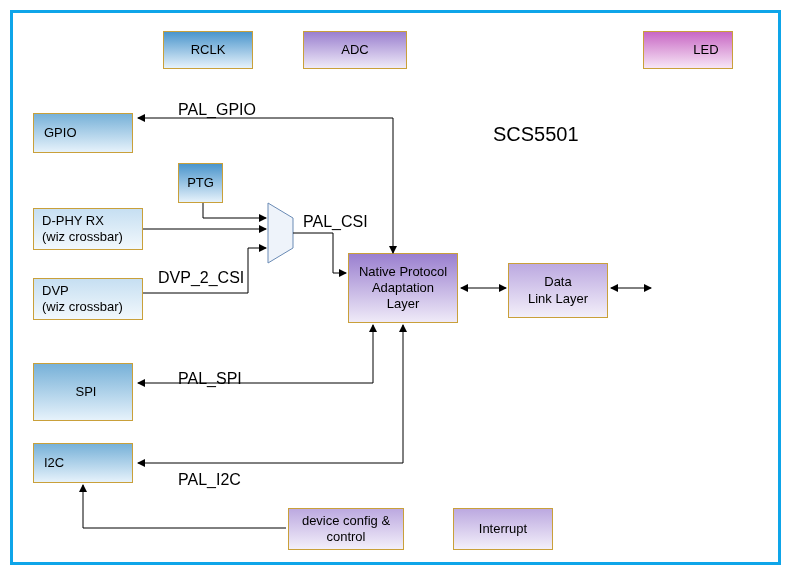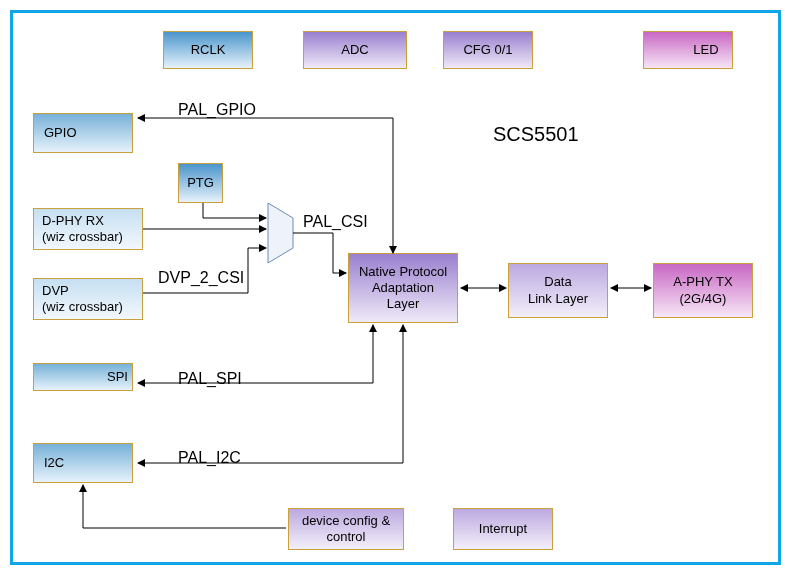--- a/index.html
+++ b/index.html
@@ -41,65 +41,60 @@
 <body>
 
 <div class="canvas">
 
   <div class="box blue" style="left:150px; top:18px; width:90px; height:38px;">
       <span>RCLK</span>
     </div>
   <div class="box purple" style="left:290px; top:18px; width:104px; height:38px;">
       <span>ADC</span>
     </div>
-  <div class="box purple" style="left:430px; top:18px; width:90px; height:38px;">
-      <span>CFG 0/1</span>
-    </div>
   <div class="box pink" style="left:630px; top:18px; width:90px; height:38px;padding-left:40px;">
       <span>LED</span>
     </div>
 
   <div class="title" style="left:480px; top:110px;">SCS5501</div>
 
   <div class="box blueflat" style="left:20px; top:100px; width:100px; height:40px; justify-content:flex-start; padding-left:10px;">
       <span>GPIO</span>
     </div>
   <div class="box blue" style="left:165px; top:150px; width:45px; height:40px;">
       <span>PTG</span>
     </div>
   <div class="box bluepale" style="left:20px; top:195px; width:110px; height:42px; justify-content:flex-start; text-align:left; padding-left:8px; white-space:pre-line;"><span>D-PHY RX
 (wiz crossbar)</span></div>
   <div class="box bluepale" style="left:20px; top:265px; width:110px; height:42px; justify-content:flex-start; text-align:left; padding-left:8px; white-space:pre-line;"><span>DVP
 (wiz crossbar)</span></div>
-  <div class="box blueflat" style="left:20px; top:350px; width:100px; height:28px; justify-content:flex-end; padding-left:10px;">
+  <div class="box blueflat" style="left:20px; top:350px; width:100px; height:58px; justify-content:center; padding-left:10px;">
       <span>SPI</span>
     </div>
   <div class="box blueflat" style="left:20px; top:430px; width:100px; height:40px; justify-content:flex-start; padding-left:10px;">
       <span>I2C</span>
     </div>
 
   <div class="box purple" style="left:335px; top:240px; width:110px; height:70px; white-space:pre-line;"><span>Native Protocol
 Adaptation
 Layer</span></div>
   <div class="box purplepale" style="left:495px; top:250px; width:100px; height:55px; white-space:pre-line;"><span>Data
 Link Layer</span></div>
-  <div class="box pink" style="left:640px; top:250px; width:100px; height:55px; white-space:pre-line;"><span>A-PHY TX
-(2G/4G)</span></div>
 
   <div class="box purplepale" style="left:275px; top:495px; width:116px; height:42px; white-space:pre-line;"><span>device config &amp;
 control</span></div>
   <div class="box purplepale" style="left:440px; top:495px; width:100px; height:42px;">
       <span>Interrupt</span>
     </div>
 
   <div class="lbl" style="left:165px; top:88px;">PAL_GPIO</div>
   <div class="lbl" style="left:290px; top:200px;">PAL_CSI</div>
   <div class="lbl" style="left:145px; top:256px;">DVP_2_CSI</div>
   <div class="lbl" style="left:165px; top:357px;">PAL_SPI</div>
-  <div class="lbl" style="left:165px; top:436px;">PAL_I2C</div>
+  <div class="lbl" style="left:165px; top:458px;">PAL_I2C</div>
 
   <svg class="wires">
     <defs>
       <marker id="ah" markerWidth="8" markerHeight="8" refX="7" refY="4" orient="auto">
         <path d="M0,0 L8,4 L0,8 z" fill="#000"></path>
       </marker>
       <marker id="ahs" markerWidth="8" markerHeight="8" refX="1" refY="4" orient="auto">
         <path d="M8,0 L0,4 L8,8 z" fill="#000"></path>
       </marker>
     </defs>

